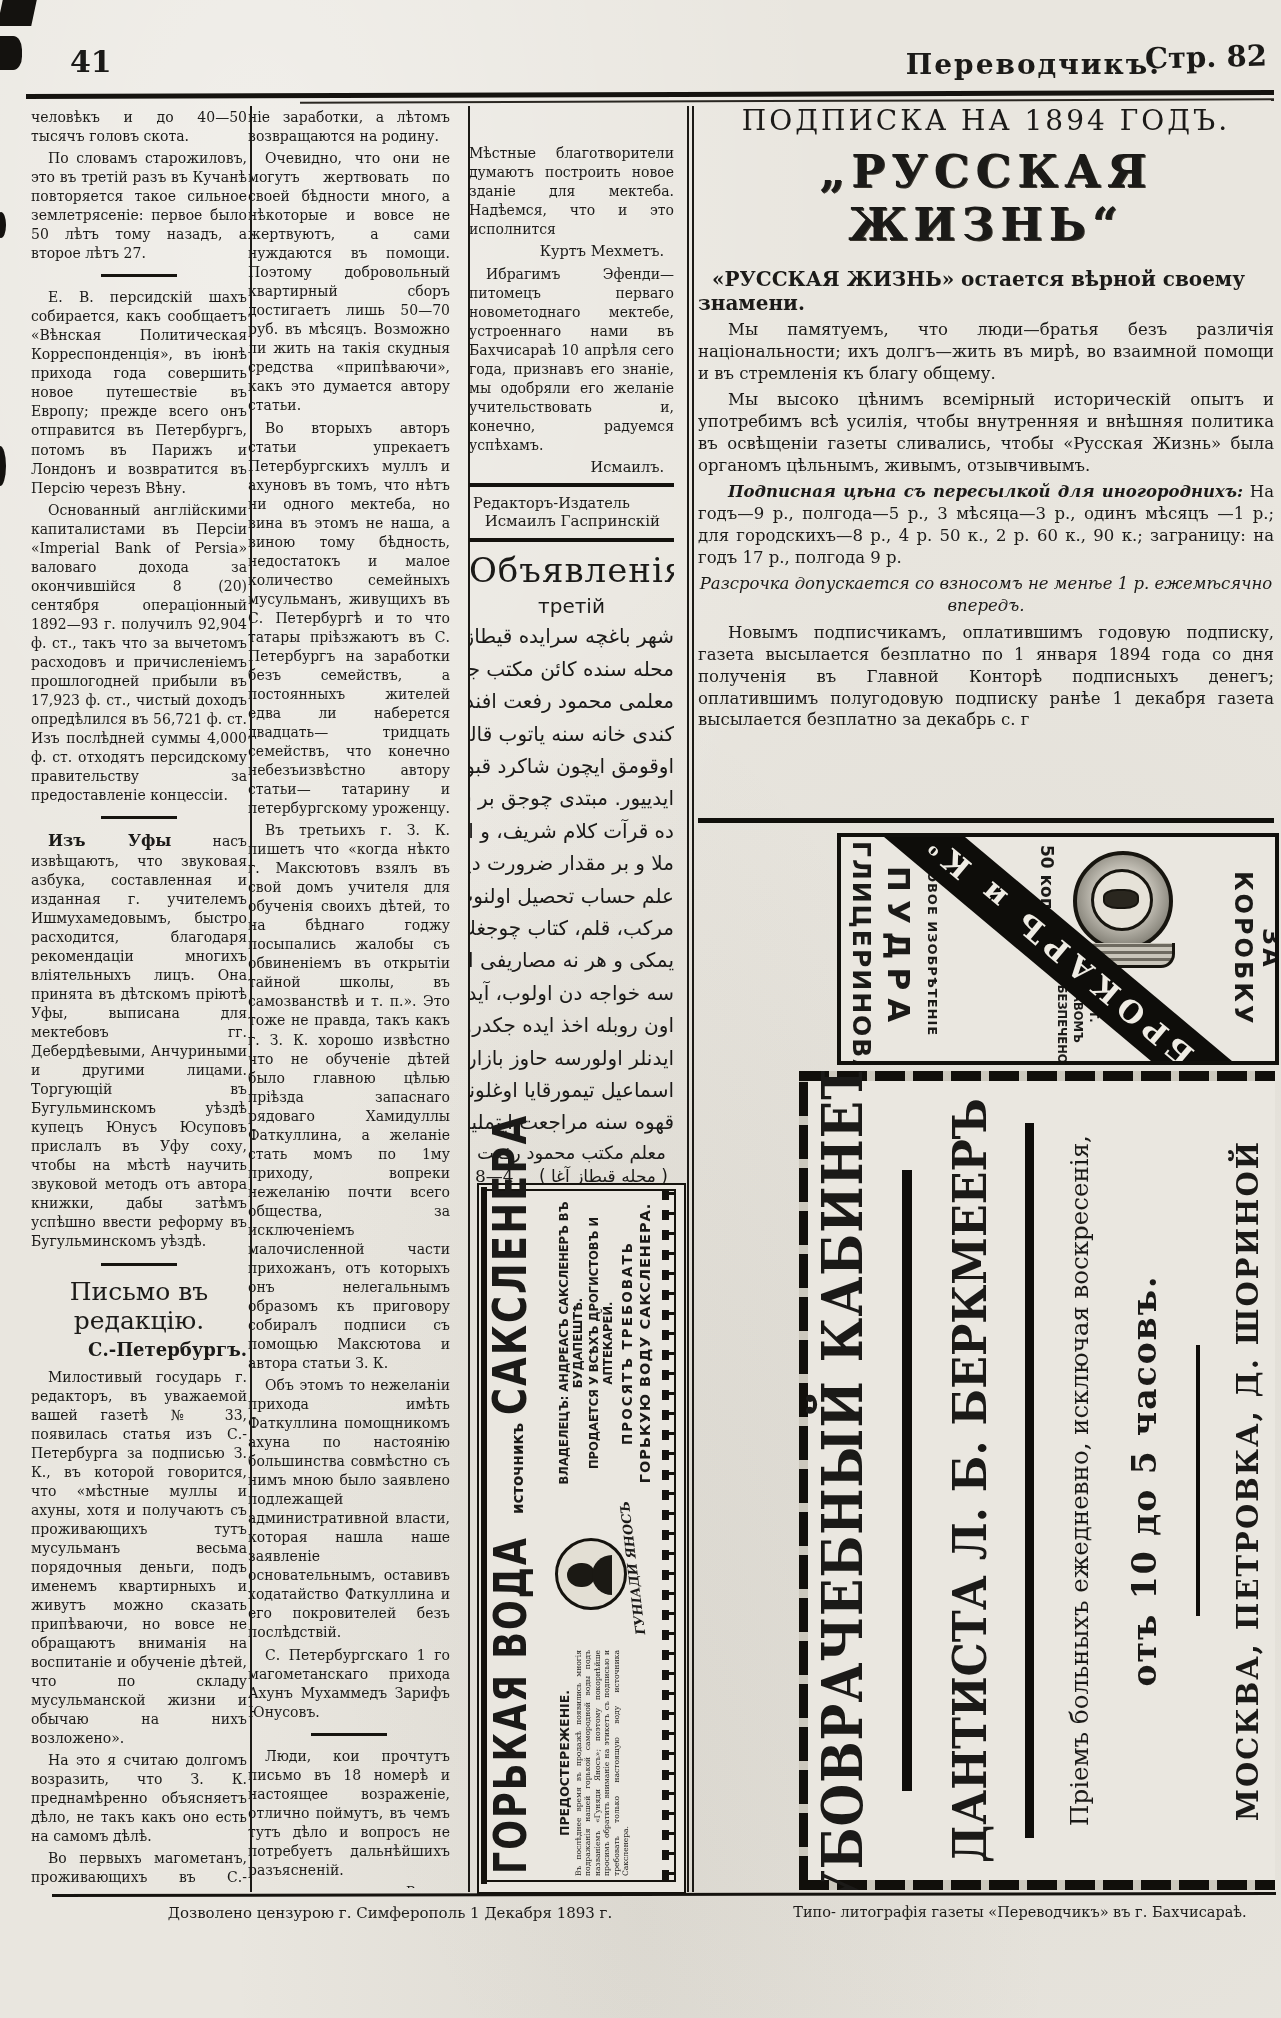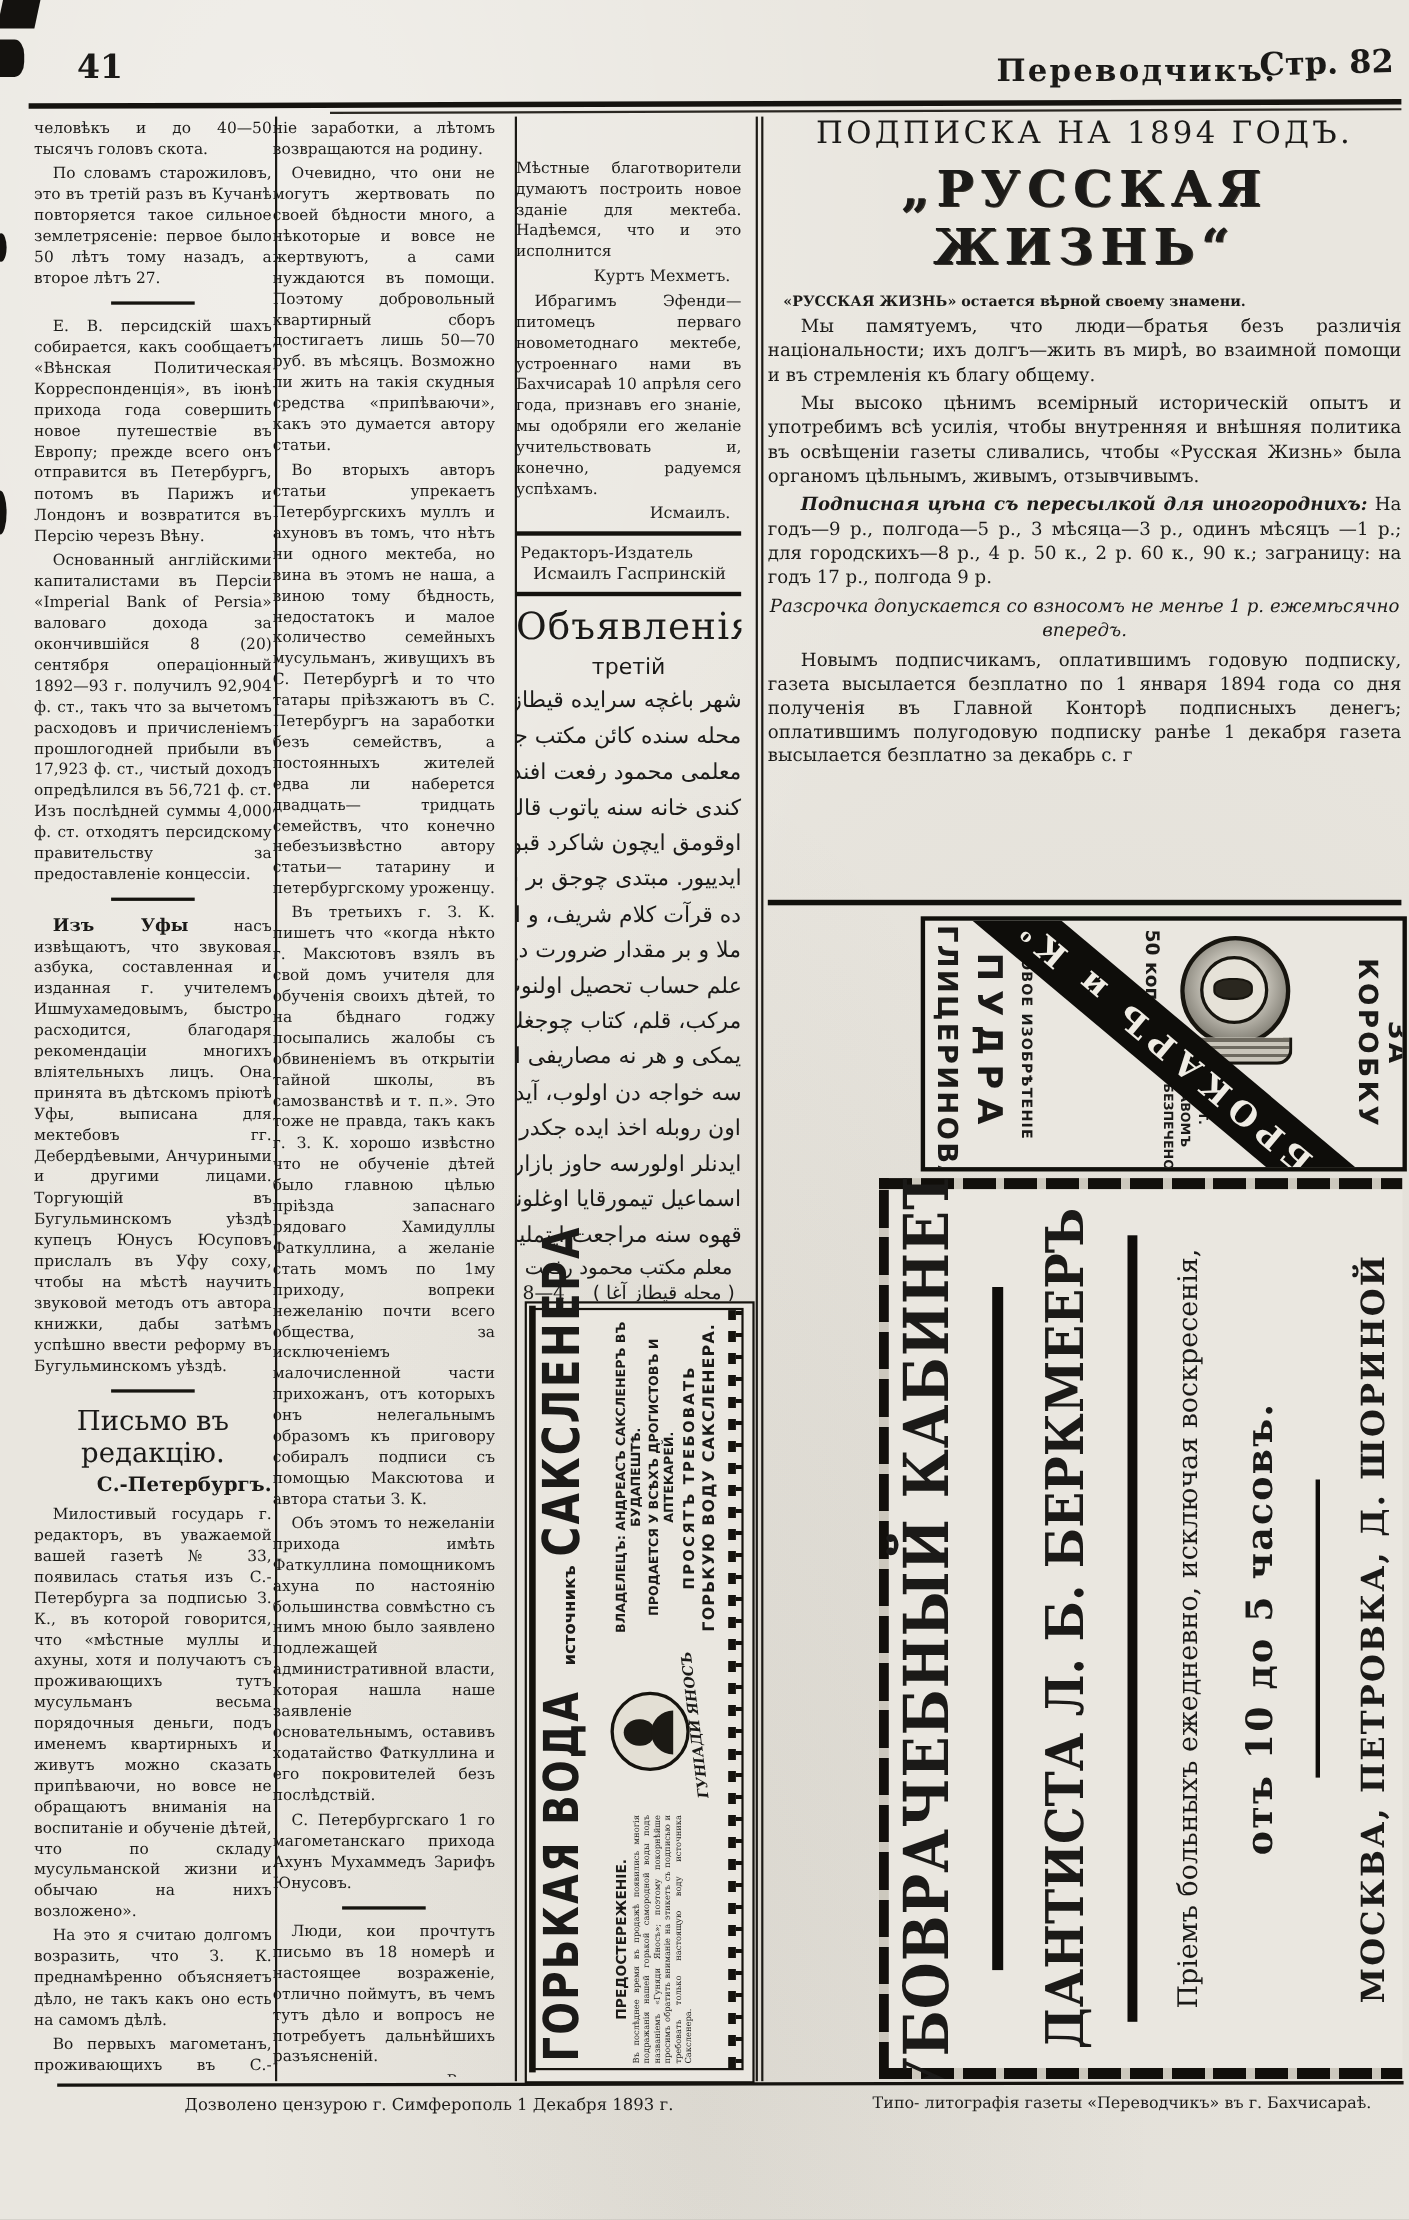--- a/index.html
+++ b/index.html
@@ -58,21 +58,21 @@
   .ar-head{text-align:center;font-size:20px;margin:4px 0 2px;}
   .ar-line{font-size:20px;line-height:1.62;text-align:right;white-space:nowrap;overflow:hidden;}
   .ar-sig{font-size:18px;text-align:center;line-height:1.5;}
   .ar-last{display:flex;justify-content:space-between;direction:ltr;font-size:17px;padding:0 6px;}
   .ar-last .num{font-family:"DejaVu Serif",serif;}
 
   
   .r-header{text-align:center;font-size:28px;letter-spacing:3px;margin:4px 0 8px;}
   .r-title{text-align:center;font-size:45px;font-weight:bold;letter-spacing:6px;margin:6px 0 10px;text-shadow:1px 1px 0 #3a362e;}
   .r-sub{text-align:center;font-size:14.5px;line-height:1.35;margin:0 0 8px;}
-  .r-motto{font-size:13px;font-weight:bold;text-indent:14px;margin:16px 0 4px;}
+  .r-motto{font-size:20px;font-weight:bold;text-indent:14px;margin:16px 0 4px;}
   .r-par{font-size:16.5px;line-height:1.32;text-align:justify;text-indent:30px;margin:0 0 5px;}
   .r-ital{font-style:italic;font-weight:bold;}
   .r-inst{font-style:italic;text-align:center;font-size:16.5px;line-height:1.3;margin:4px 0 6px;}
   .heavy{position:absolute;background:#11100c;}
 
   
   #brocard{position:absolute;left:837px;top:833px;width:434px;height:224px;border:4px solid #11100c;background:#eae7e0;overflow:hidden;}
   .vtext{writing-mode:vertical-rl;text-orientation:mixed;position:absolute;font-family:"DejaVu Sans",sans-serif;}
   .br-w1{left:6px;top:4px;height:214px;font-size:25px;font-weight:bold;letter-spacing:2px;text-align:center;}
   .br-w2{left:40px;top:4px;height:214px;font-size:31px;font-weight:bold;letter-spacing:8px;text-align:center;}

